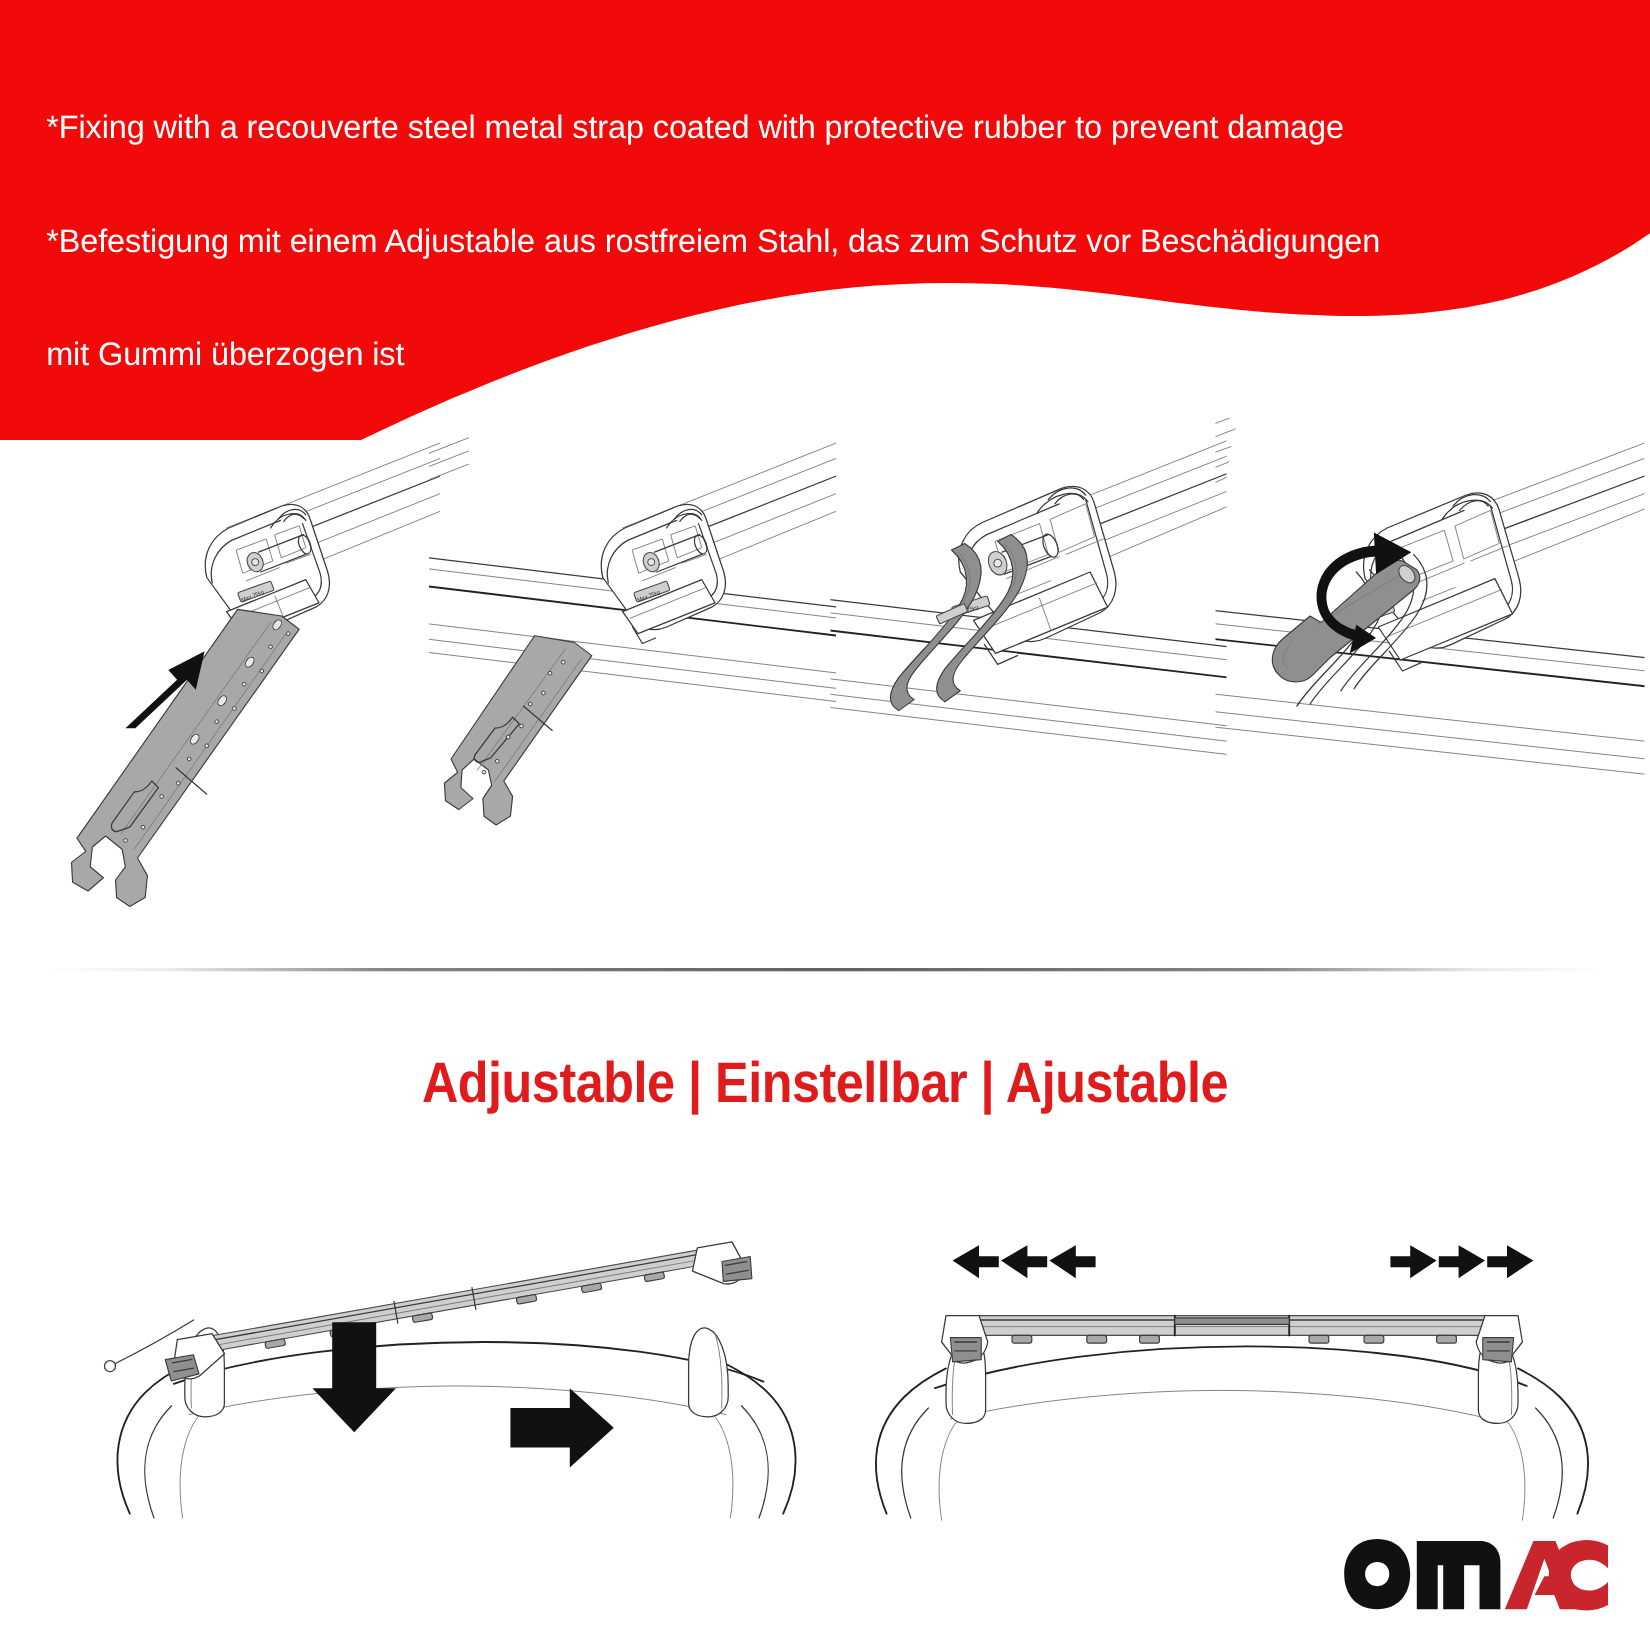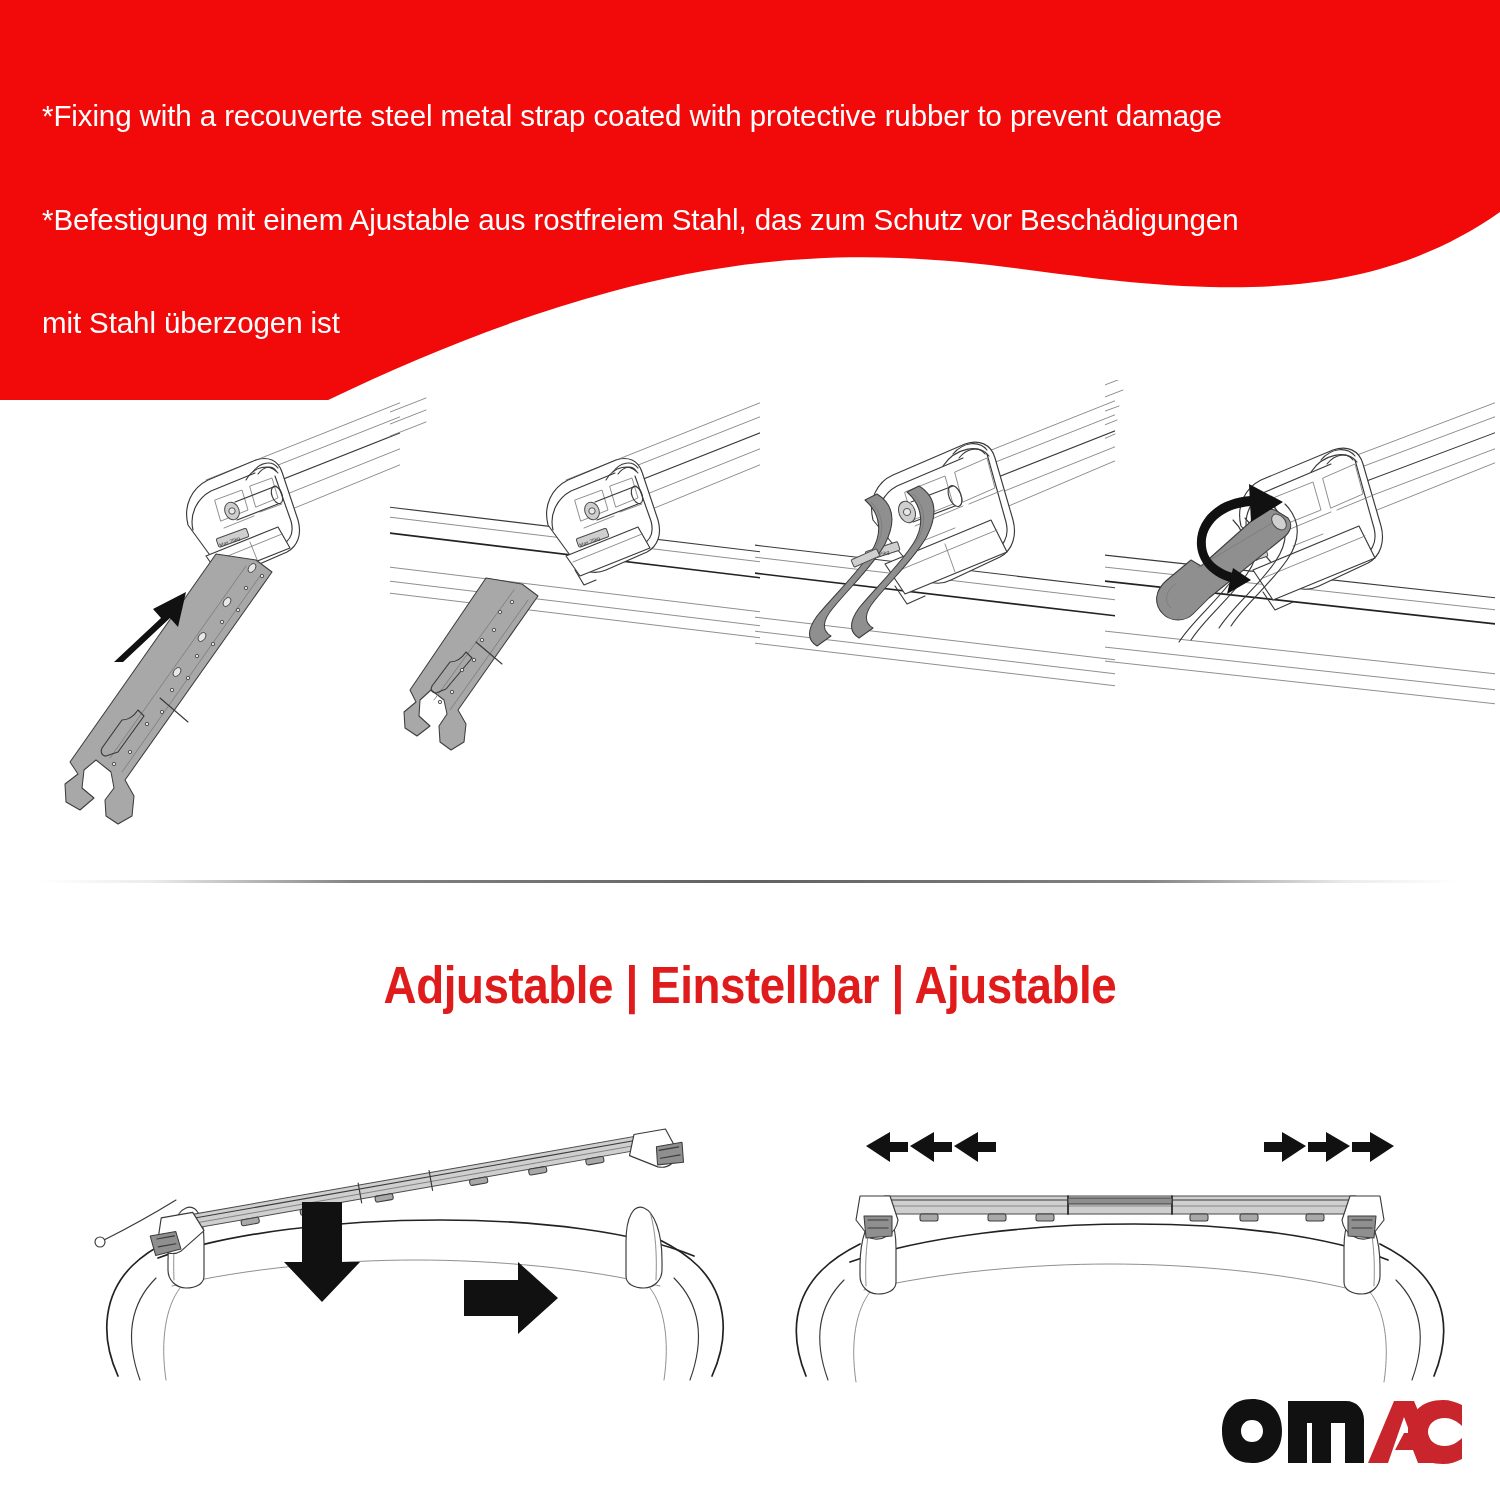--- a/index.html
+++ b/index.html
@@ -142,22 +142,22 @@
     <path d="M0,0 L1500,0 L1500,212
              C1420,268 1330,290 1210,287
              C1090,284 1010,262 900,258
              C790,254 700,268 610,292
              C510,319 410,360 320,404
              C240,443 160,478 80,498
              C50,505 24,506 0,503 Z" fill="#F20A0A"></path>
   </svg>
   <div id="banner-text">
     <span class="banner-line">*Fixing with a recouverte steel metal strap coated with protective rubber to prevent damage</span>
-    <span class="banner-line">*Befestigung mit einem Ajustable aus rostfreiem Stahl, das zum Schutz vor Beschädigungen</span>
-    <span class="banner-line">mit Stahl überzogen ist</span>
+    <span class="banner-line">*Befestigung mit einem Adjustable aus rostfreiem Stahl, das zum Schutz vor Beschädigungen</span>
+    <span class="banner-line">mit Gummi überzogen ist</span>
     <span class="banner-line">*Fixation avec une sangle en métal inoxydable recouverte de caoutchouc de protection</span>
     <span class="banner-line">pour éviter les dommages.</span>
   </div>
 </div>
 
 <div id="steps-strip">
 
   <div class="step-panel" id="step-1">
     <svg viewBox="0 0 390 490" preserveAspectRatio="xMidYMid meet">
 

